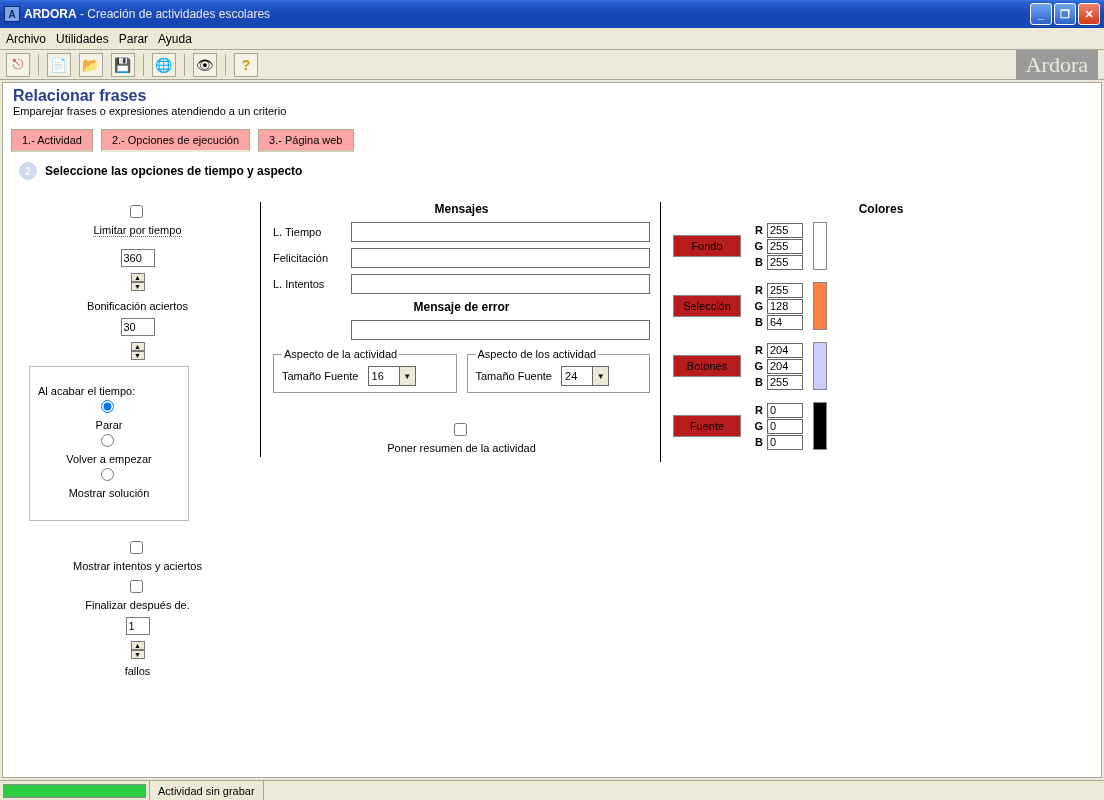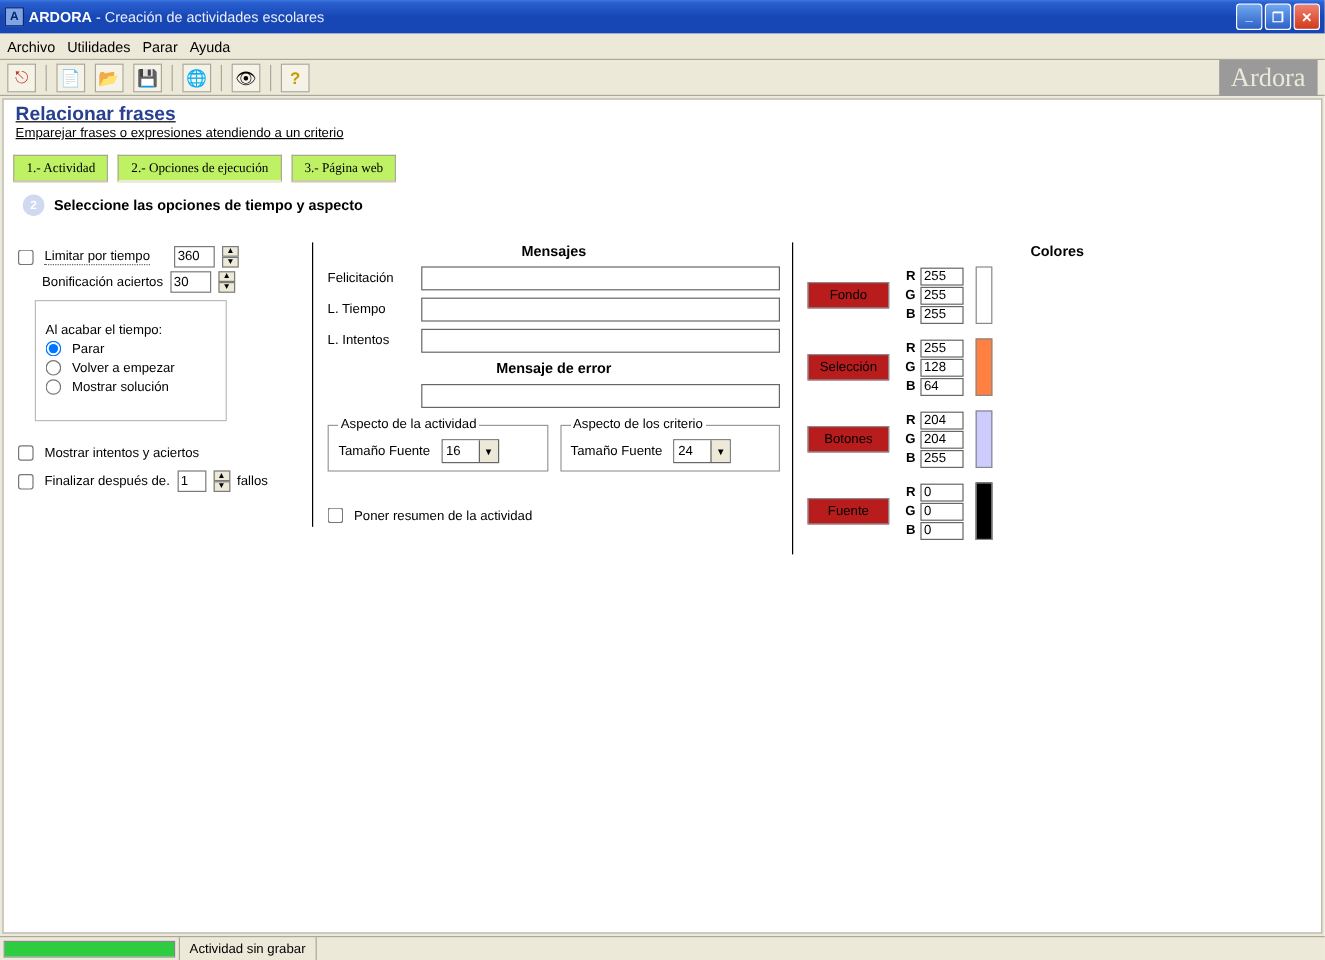--- a/index.html
+++ b/index.html
@@ -88,42 +88,40 @@
 .content {
   flex: 1;
   background: #fff;
   border: 1px solid #aca899;
   margin: 2px;
   overflow: hidden;
   position: relative;
 }
 .header {
   padding: 4px 10px 2px;
-  text-decoration: underline;
 }
 .header h2 {
   color: #28408f;
   font-size: 16px;
   font-weight: bold;
 }
 .header .desc { font-size: 11px; color: #000; }
 
 .tabs {
   display: flex;
   gap: 8px;
   margin: 10px 8px 0;
 }
 .tab {
   padding: 4px 10px;
   border: 1px solid #aca899;
-  background: #bef264;
+  background: #fca5a5;
   font-size: 11px;
   cursor: pointer;
   border-bottom: 2px solid #cfcab4;
-  font-family: Liberation Serif, serif;
 }
 .tab.active { border-bottom: 2px solid #ece9d8; }
 
 .panel {
   display: flex;
   gap: 0;
   padding: 14px 12px;
   align-items: flex-start;
 }
 
@@ -138,21 +136,21 @@
 }
 
 
 .col-left { width: 245px; }
 .col-left .block {
   border: 1px solid #bbb;
   padding: 18px 8px;
   margin-top: 6px;
   background: #fff;
 }
-.form-row { display: flex; align-items: center; gap: 6px; margin: 3px 0; font-size: 11px; }
+.form-row { display: flex; align-items: center; gap: 6px; margin: 3px 0; font-size: 11px; flex-direction: column; }
 input[type="checkbox"], input[type="radio"] { margin: 0 3px 0 0; }
 input[type="text"].num {
   width: 34px; height: 18px;
   border: 1px solid #7a7a7a;
   font-size: 11px; padding: 0 2px;
   text-align: left;
 }
 .spinner { display: flex; flex-direction: column; }
 .spinner button {
   width: 14px; height: 9px; font-size: 7px; line-height: 7px;
@@ -325,25 +323,25 @@
           <button>▲</button>
           <button>▼</button>
         </div>
         <span>fallos</span>
       </div>
     </div>
 
     <div class="col-mid">
       <h3>Mensajes</h3>
       <div class="msgrow">
+        <label>L. Tiempo</label>
+        <input type="text" style="">
+      </div>
+      <div class="msgrow">
         <label>Felicitación</label>
-        <input type="text" style="">
-      </div>
-      <div class="msgrow">
-        <label>L. Tiempo</label>
         <input type="text" style="">
       </div>
       <div class="msgrow">
         <label>L. Intentos</label>
         <input type="text" style="">
       </div>
       <h3 style="margin-top:4px">Mensaje de error</h3>
       <div class="msgrow">
         <label></label>
         <input type="text" style="">
@@ -353,21 +351,21 @@
         <fieldset>
           <legend>Aspecto de la actividad</legend>
           <span>Tamaño Fuente</span>
           &nbsp;
           <span class="selectish">
             <input type="text" value="16" style="">
             <span class="arrow">▼</span>
           </span>
         </fieldset>
         <fieldset>
-          <legend>Aspecto de los criterio</legend>
+          <legend>Aspecto de los actividad</legend>
           <span>Tamaño Fuente</span>
           &nbsp;
           <span class="selectish">
             <input type="text" value="24" style="">
             <span class="arrow">▼</span>
           </span>
         </fieldset>
       </div>
 
       <div class="form-row" style="margin-top:30px">

